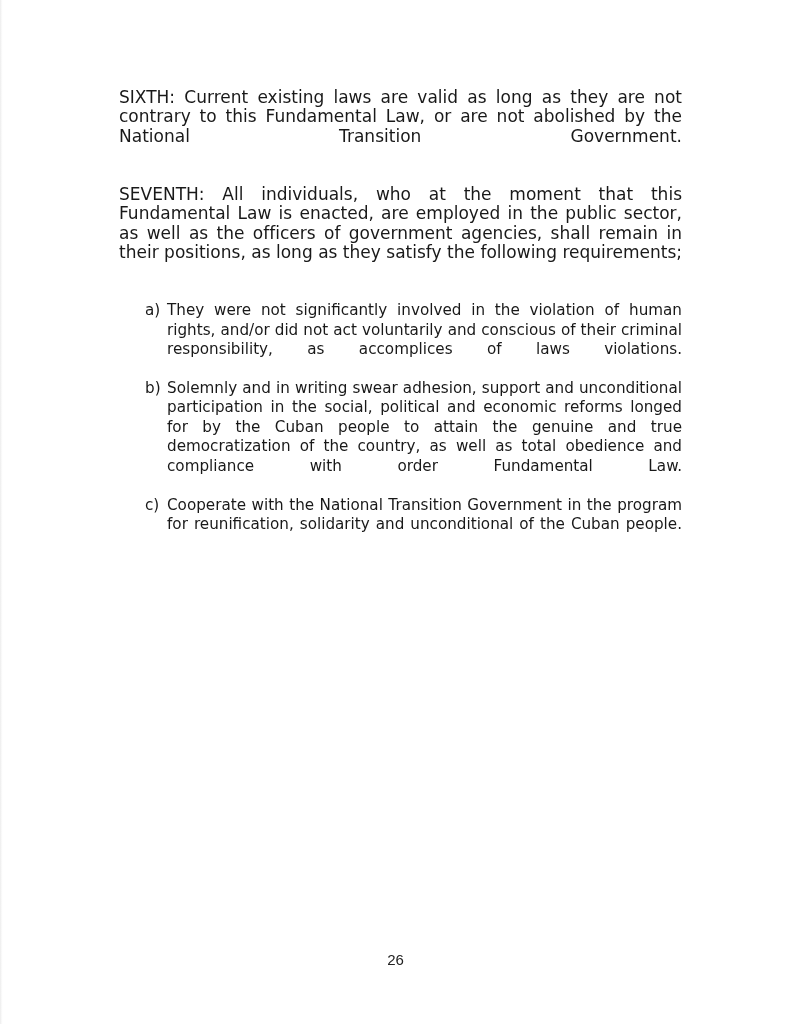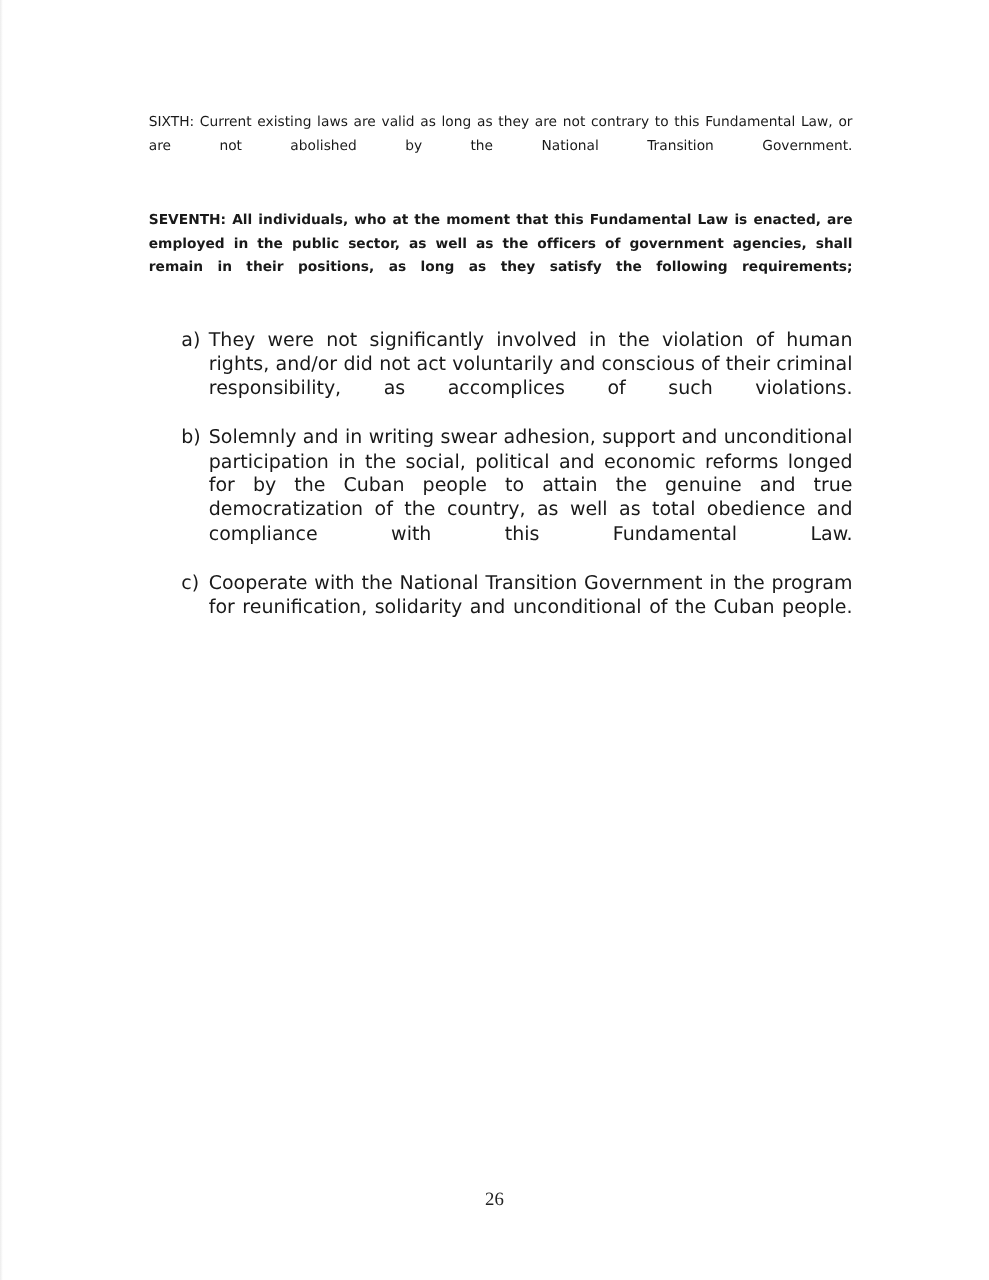--- a/index.html
+++ b/index.html
@@ -40,30 +40,29 @@
     position: absolute;
     left: 119px;
     top: 88px;
     width: 563px;
   }
 
   p.para {
     margin: 0;
     text-align: justify;
     text-justify: inter-word;
-    font-size: 11px;
+    font-size: 17px;
     line-height: 19.4px;
     letter-spacing: 0.01px;
     color: #191919;
   }
 
   p.para + p.para,
   .para-gap {
     margin-top: 19.4px;
-    font-weight: bold;
   }
 
   
   ol.lettered {
     list-style: none;
     margin: 19.4px 0 0 0;
     padding: 0;
   }
   ol.lettered > li {
     position: relative;
@@ -96,21 +95,21 @@
     width: 100%;
   }
 
   
   .page-number {
     position: absolute;
     left: 0;
     top: 950px;
     width: 791px;
     text-align: center;
-    font-family: Liberation Serif, serif;
+    font-family: Liberation Sans, sans-serif;
     font-size: 15px;
     line-height: 20px;
     color: #232323;
   }
 </style>
 </head>
 <body>
 
 <div class="scan-edge-left"></div>
 
@@ -118,25 +117,25 @@
 
   <div class="text-column">
 
     <p class="para">SIXTH: Current existing laws are valid as long as they are not contrary to this Fundamental Law, or are not abolished by the National Transition Government.</p>
 
     <p class="para">SEVENTH: All individuals, who at the moment that this Fundamental Law is enacted, are employed in the public sector, as well as the officers of government agencies, shall remain in their positions, as long as they satisfy the following requirements;</p>
 
     <ol class="lettered">
       <li>
         <span class="marker">a)</span>
-        <span class="item-text">They were not significantly involved in the violation of human rights, and/or did not act voluntarily and conscious of their criminal responsibility, as accomplices of such violations.</span>
+        <span class="item-text">They were not significantly involved in the violation of human rights, and/or did not act voluntarily and conscious of their criminal responsibility, as accomplices of laws violations.</span>
       </li>
       <li>
         <span class="marker">b)</span>
-        <span class="item-text">Solemnly and in writing swear adhesion, support and unconditional participation in the social, political and economic reforms longed for by the Cuban people to attain the genuine and true democratization of the country, as well as total obedience and compliance with this Fundamental Law.</span>
+        <span class="item-text">Solemnly and in writing swear adhesion, support and unconditional participation in the social, political and economic reforms longed for by the Cuban people to attain the genuine and true democratization of the country, as well as total obedience and compliance with order Fundamental Law.</span>
       </li>
       <li>
         <span class="marker">c)</span>
         <span class="item-text">Cooperate with the National Transition Government in the program for reunification, solidarity and unconditional of the Cuban people.</span>
       </li>
     </ol>
 
 
   </div>
 

